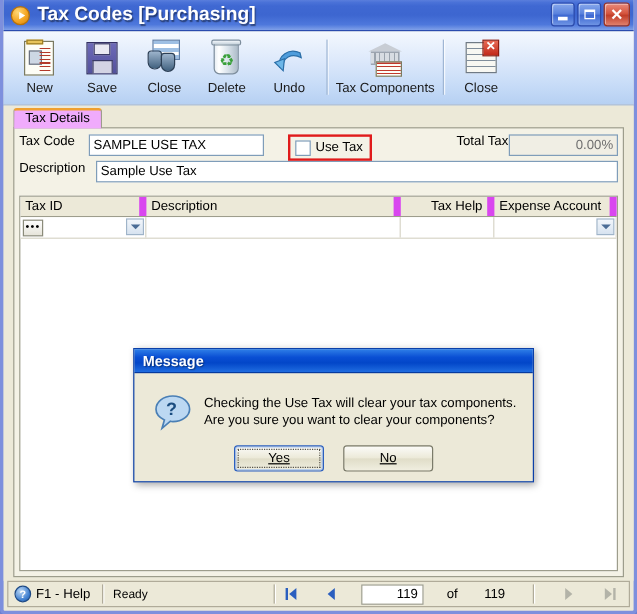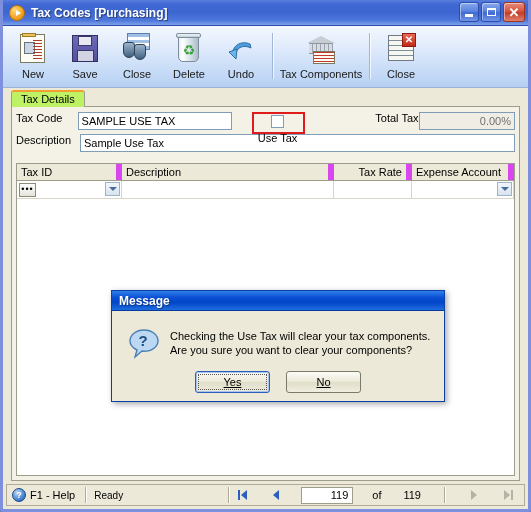--- a/index.html
+++ b/index.html
@@ -63,21 +63,21 @@
   .title-icon::after {
     content: "";
     width: 0; height: 0;
     border-left: 5px solid #ffffff;
     border-top: 3.5px solid transparent;
     border-bottom: 3.5px solid transparent;
     margin-left: 2px;
   }
   .title-text {
     color: #ffffff;
-    font-size: 12px;
+    font-size: 16px;
     font-weight: bold;
     text-shadow: 1px 1px 1px rgba(0,0,0,0.45);
     white-space: nowrap;
   }
   .win-buttons {
     position: absolute;
     right: 3px; top: 2px;
     display: flex;
     gap: 2px;
   }
@@ -338,21 +338,21 @@
     position: relative;
     height: 18px;
     padding-left: 8px;
     box-sizing: border-box;
   }
   .tab {
     position: absolute;
     left: 8px; top: 2px;
     height: 17px;
     padding: 0 9px;
-    background: #bef264;
+    background: #f0abfc;
     border: 1px solid #9d9d8c;
     border-top: 2px solid #f0a030;
     border-bottom: none;
     border-radius: 3px 3px 0 0;
     font-size: 11px;
     color: #000;
     line-height: 15px;
     box-sizing: border-box;
     z-index: 3;
   }
@@ -399,21 +399,20 @@
 
   .usetax-box {
     position: relative;
     border: 2px solid #e01b1b;
     padding: 1px 6px 1px 4px;
     display: flex;
     align-items: center;
     gap: 4px;
     box-sizing: border-box;
     height: 22px;
-    flex-direction: column;
   }
   .chk {
     width: 13px; height: 13px;
     background: #ffffff;
     border: 1px solid #7f9db9;
     box-sizing: border-box;
     flex: none;
   }
 
   
@@ -792,21 +791,21 @@
 
         <div class="form-row">
           <span class="lbl" style="width:64px">Description</span>
           <span class="field" style="flex:1">Sample Use Tax</span>
         </div>
 
         <div class="grid">
           <div class="grid-head">
             <div class="gh" style="width:105px">Tax ID</div>
             <div class="gh" style="width:212px">Description</div>
-            <div class="gh num" style="width:78px">Tax Rate</div>
+            <div class="gh num" style="width:78px">Tax Help</div>
             <div class="gh" style="flex:1">Expense Account</div>
           </div>
 
           <div class="grid-row">
             <div class="gc" style="width:105px">
               <span class="ellipsis-btn">•••</span>
               <span class="combo-arrow"></span>
             </div>
             <div class="gc" style="width:212px"></div>
             <div class="gc" style="width:78px"></div>

